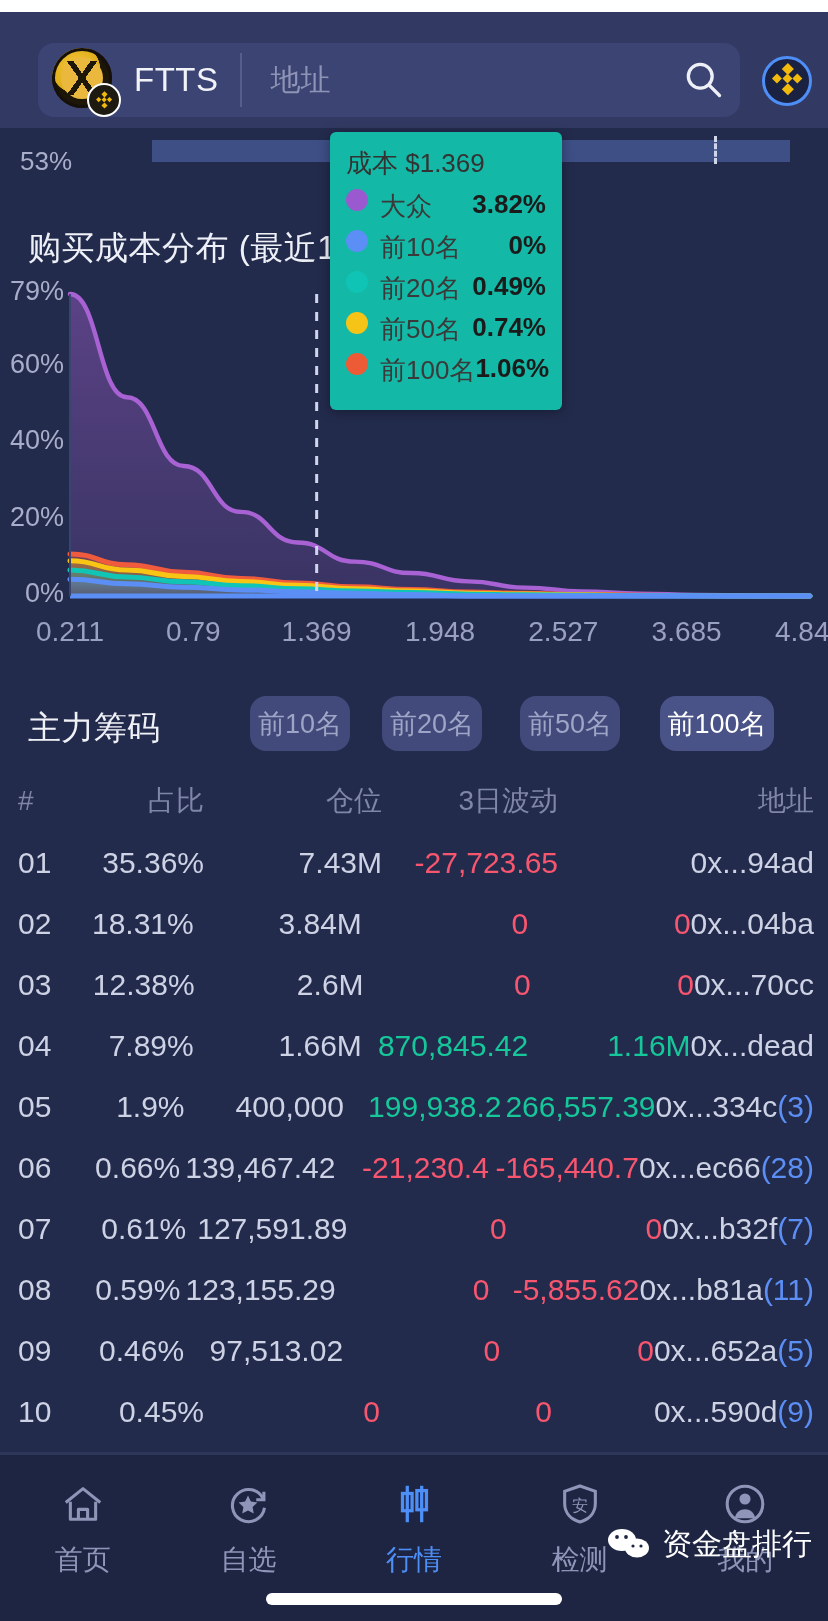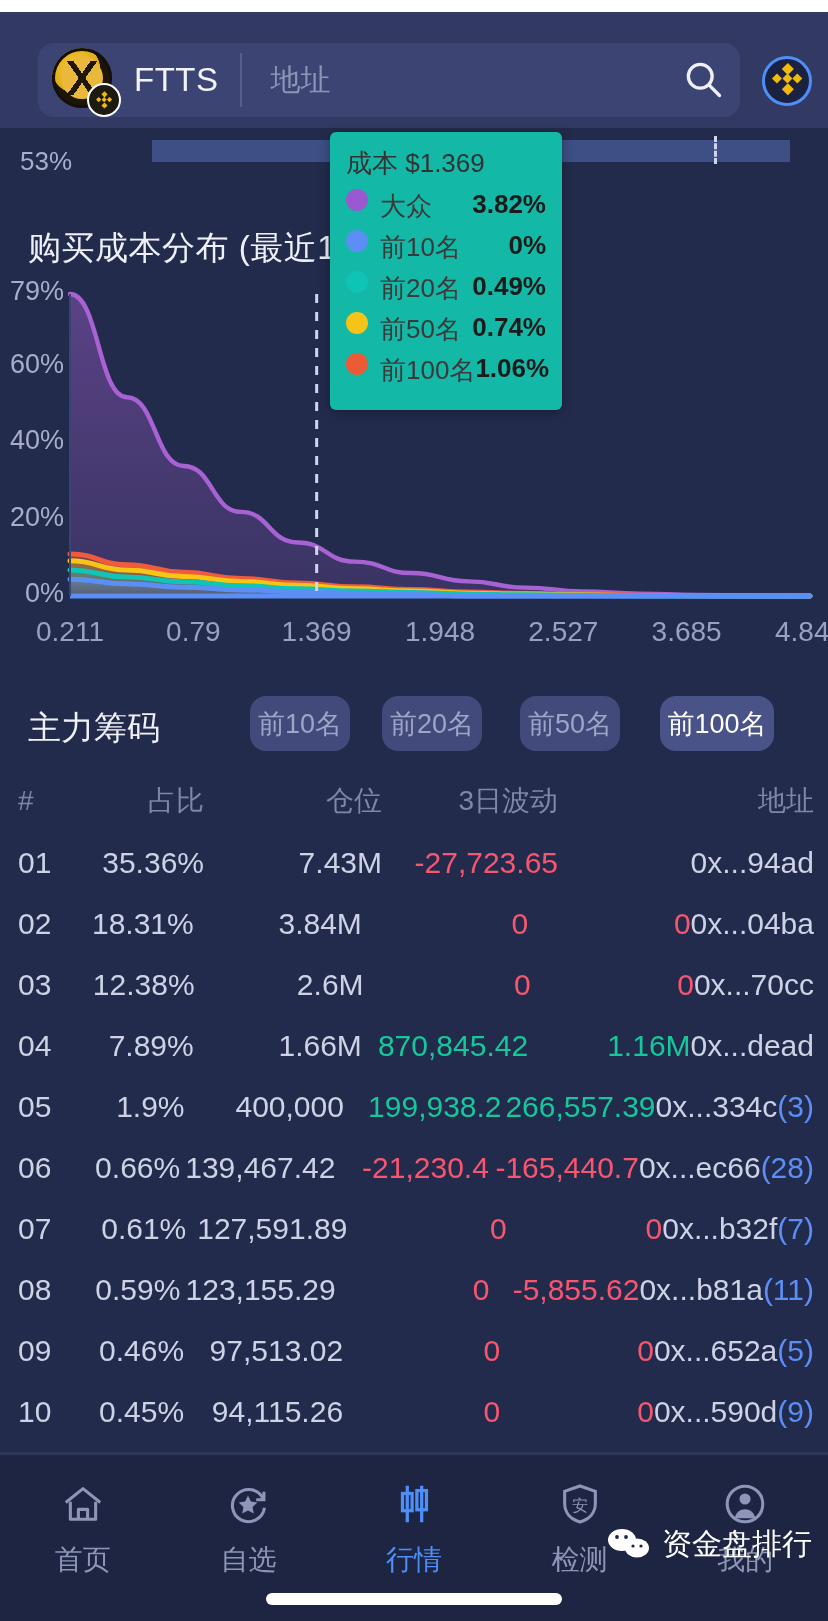--- a/index.html
+++ b/index.html
@@ -383,21 +383,20 @@
         <div class="c0">09</div>
         <div class="c1">0.46%</div>
         <div class="c2">97,513.02</div>
         <div class="c3 zero">0</div>
         <div class="c4 zero">0</div>
         <div class="c5"><span>0x...652a</span><span class="addr-cnt">(5)</span></div>
       </div>
       <div class="trow">
         <div class="c0">10</div>
         <div class="c1">0.45%</div>
-        <div class="c2">94,115.26</div>
         <div class="c3 zero">0</div>
         <div class="c4 zero">0</div>
         <div class="c5"><span>0x...590d</span><span class="addr-cnt">(9)</span></div>
       </div>
     </div>
 </div>
 
 <div class="bottom-sep"></div>
 <div class="bottomnav">
 

